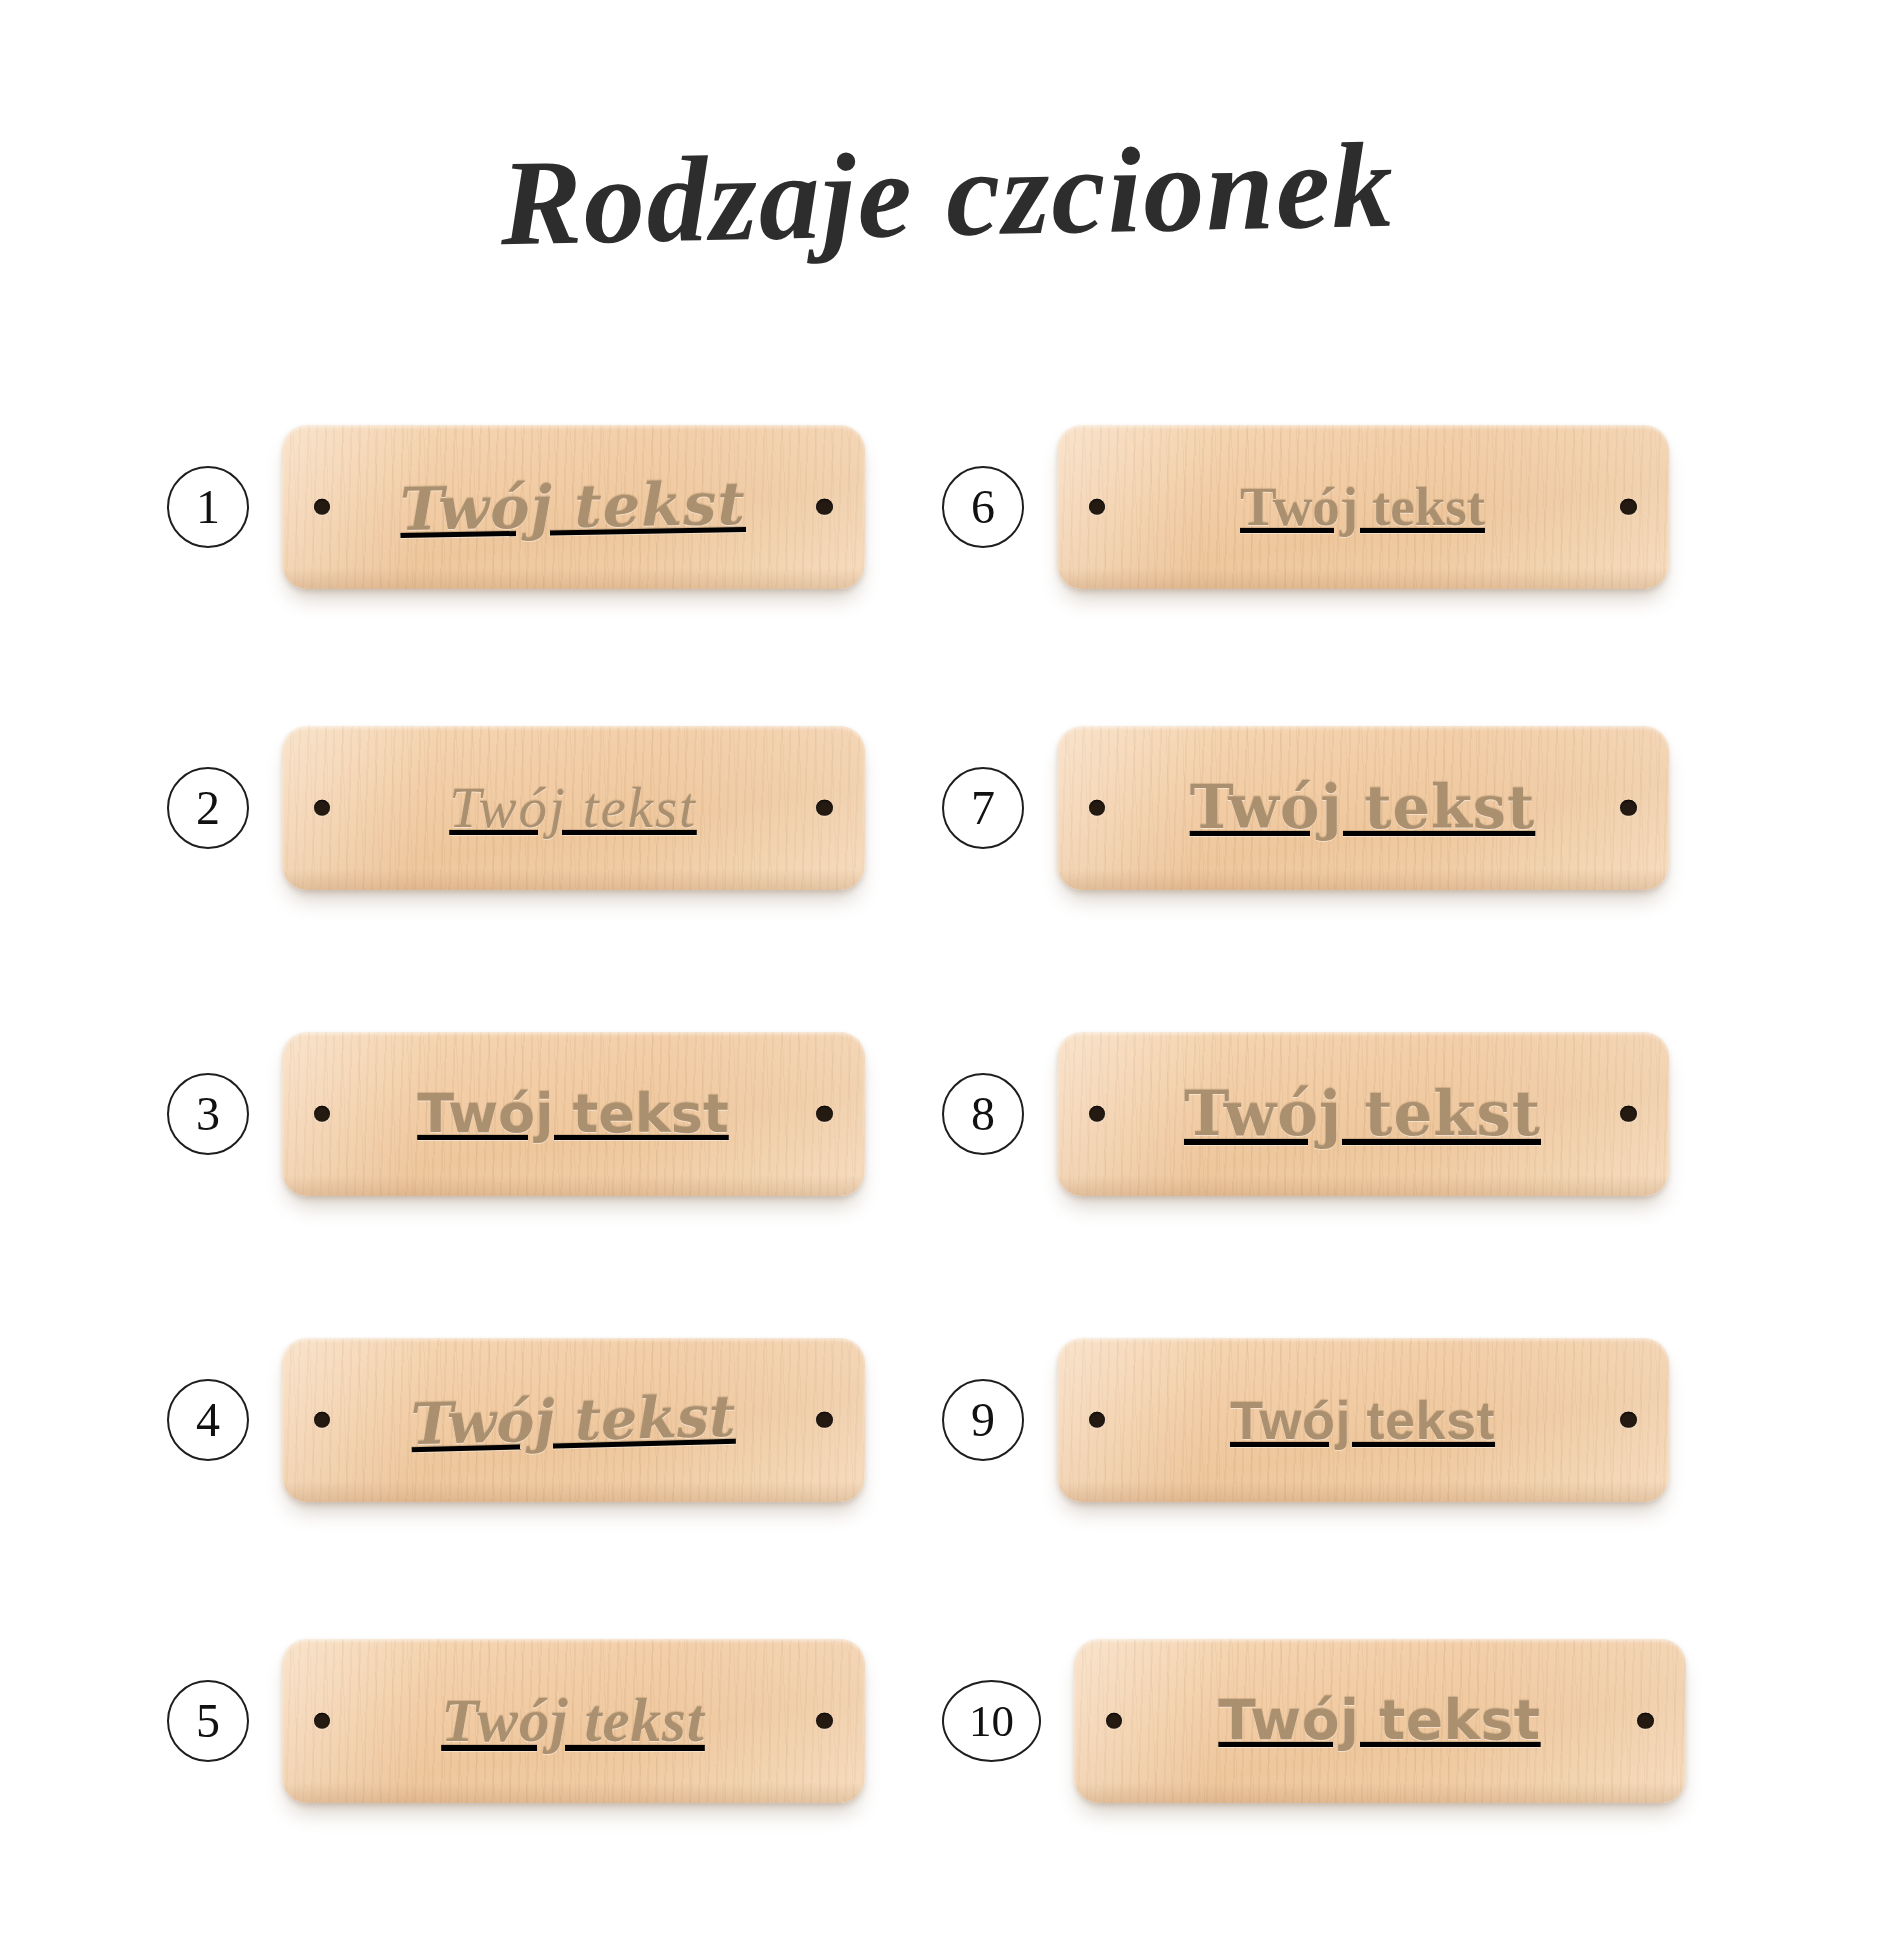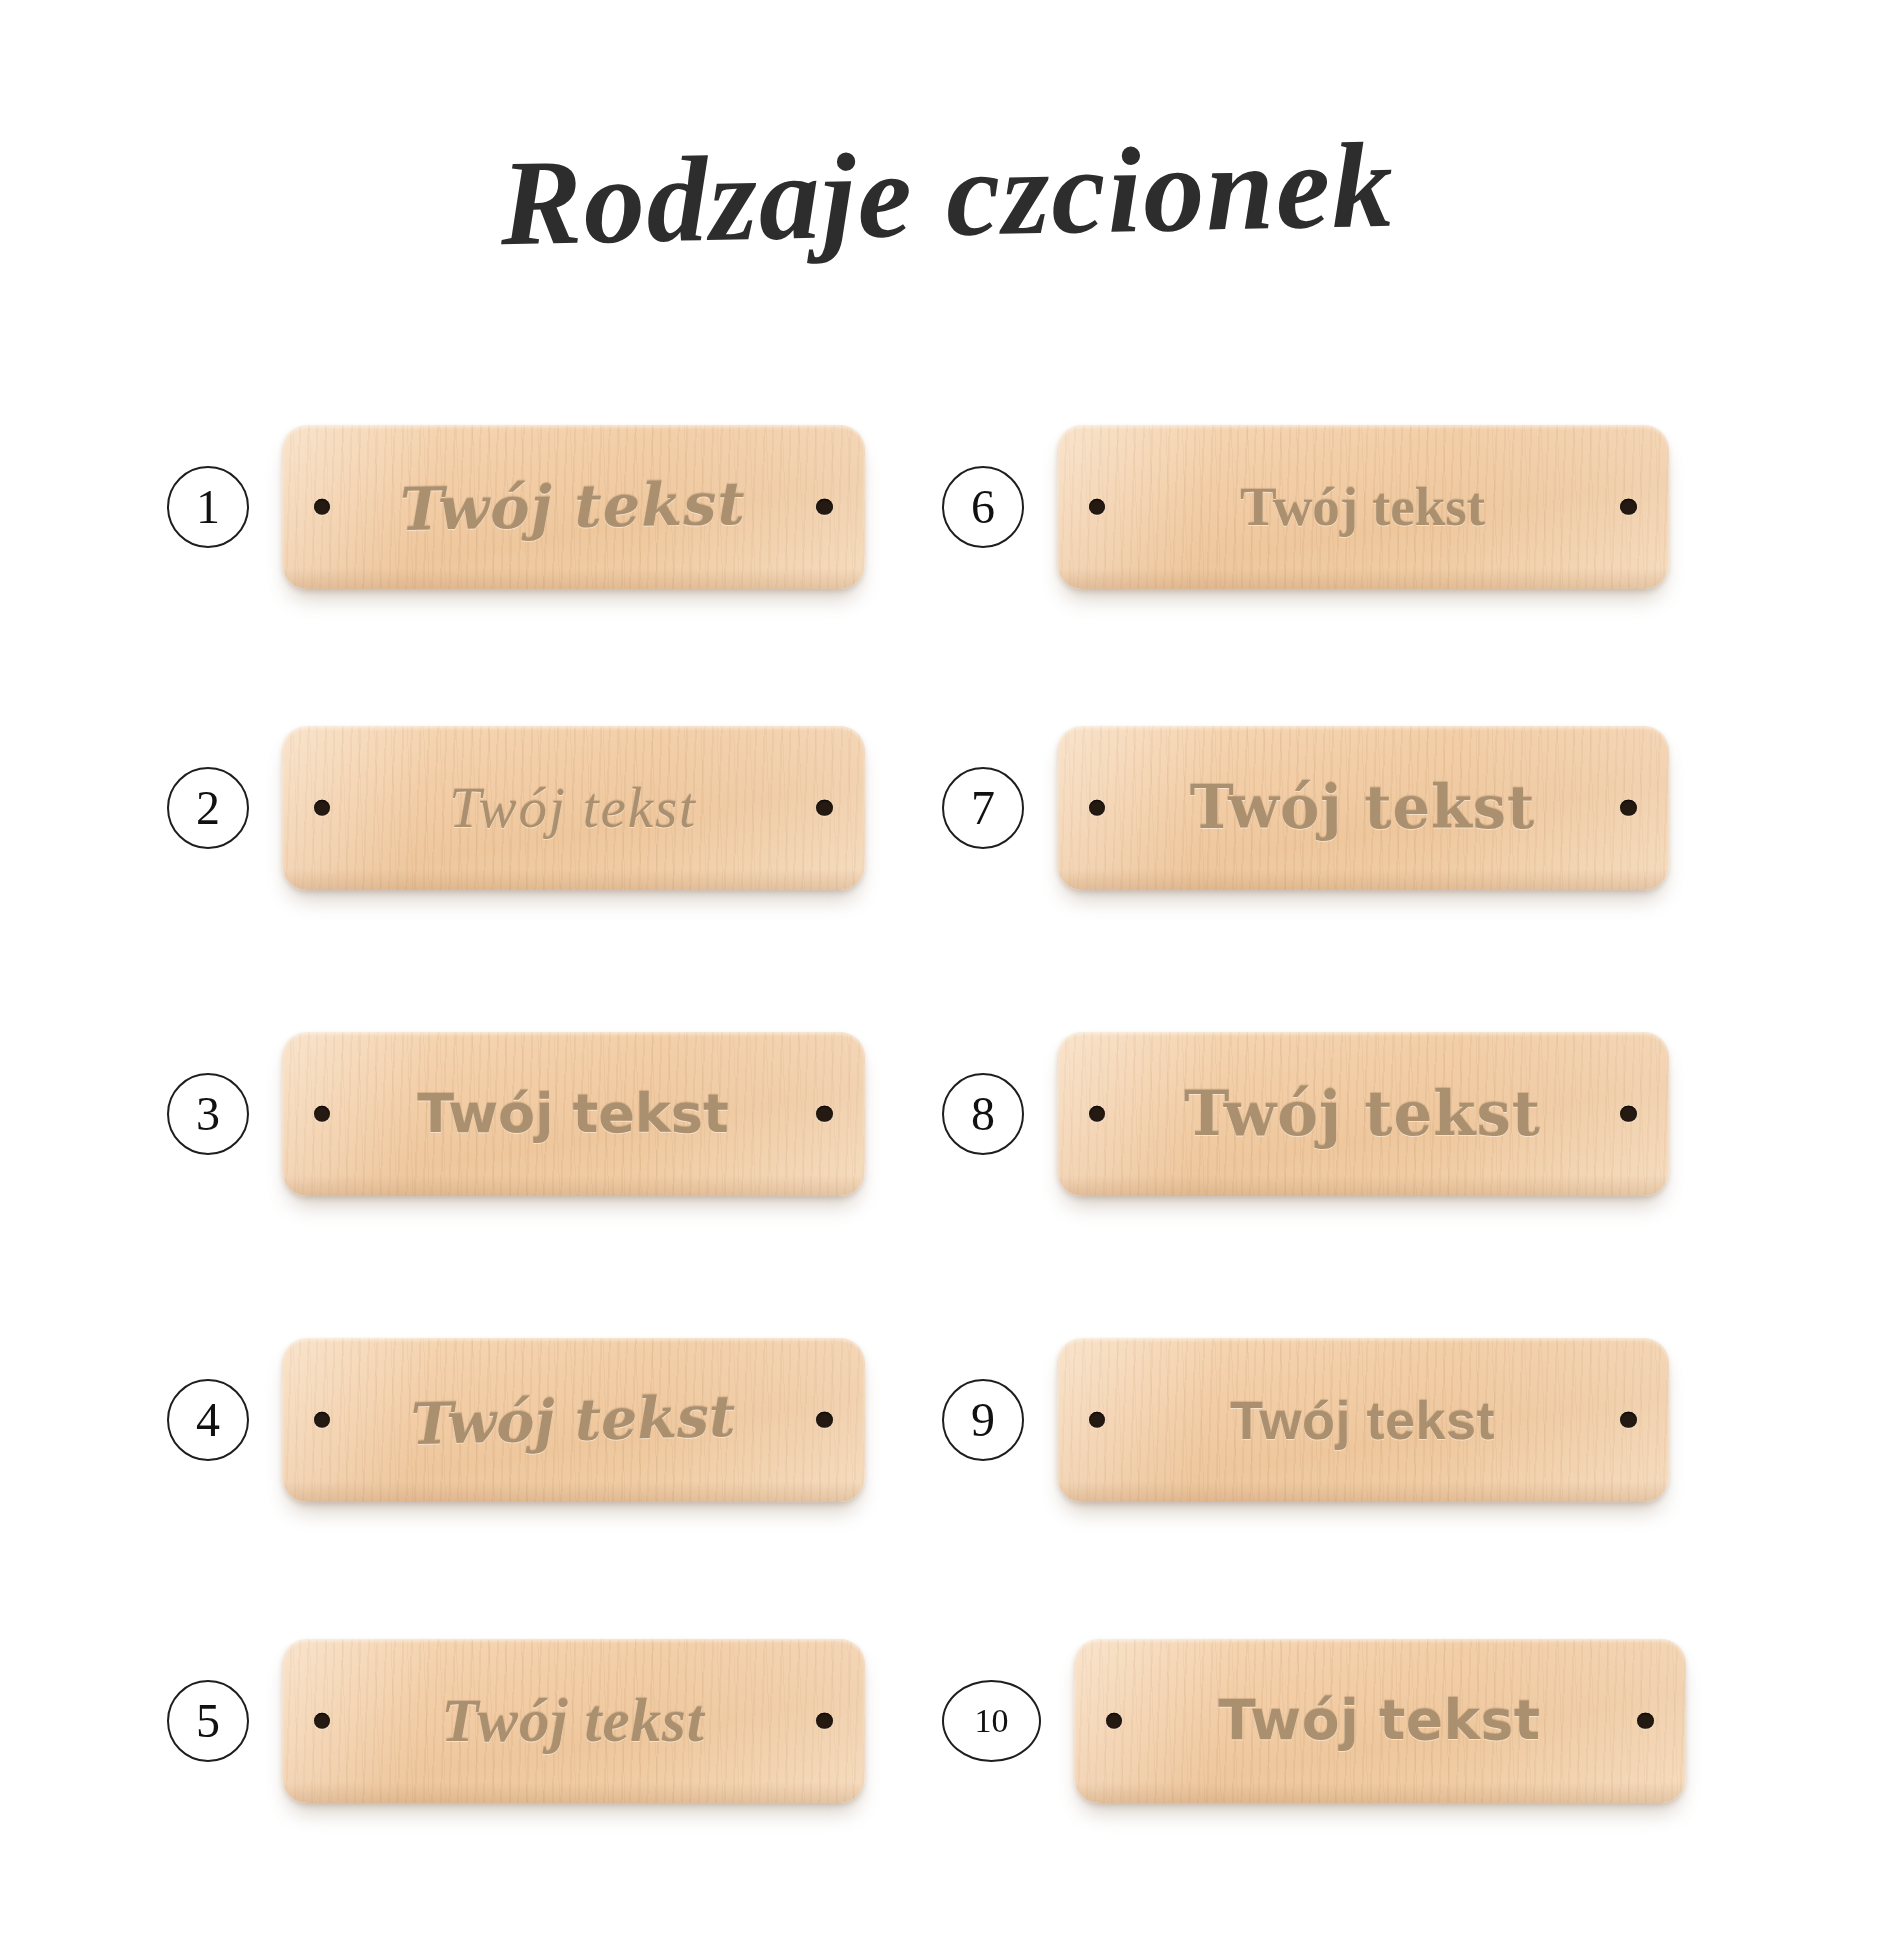--- a/index.html
+++ b/index.html
@@ -67,21 +67,21 @@
     justify-content: center;
     font-family: "Liberation Serif", serif;
     font-size: 48px;
     color: #111111;
     box-sizing: border-box;
     margin-right: 32.5px;
   }
   .number-badge.wide {
     width: 99px;
     flex: 0 0 99px;
-    font-size: 34px;
+    font-size: 45px;
   }
 
   
   .wood-tag {
     position: relative;
     width: 583px;
     height: 164px;
     border-radius: 25px;
     box-sizing: border-box;
     background:
@@ -98,20 +98,21 @@
         rgba(255,255,255,0.00) 16.3px),
       linear-gradient(170deg, #f6d8b6 0%, #f2cda6 35%, #eec79d 60%, #f3d3ad 100%);
     box-shadow:
       0 15.3px 21px -7.6px rgba(120, 90, 60, 0.33),
       0 2.9px 5.7px rgba(120, 90, 60, 0.18),
       inset 0 1.9px 3.8px rgba(255,255,255,0.55);
     display: flex;
     align-items: center;
     justify-content: center;
     overflow: hidden;
+    text-decoration: underline;
   }
   .wood-tag.wide {
     width: 612px;
   }
   
   .wood-tag::after {
     content: "";
     position: absolute;
     left: 0; right: 0; bottom: 0;
     height: 21px;

